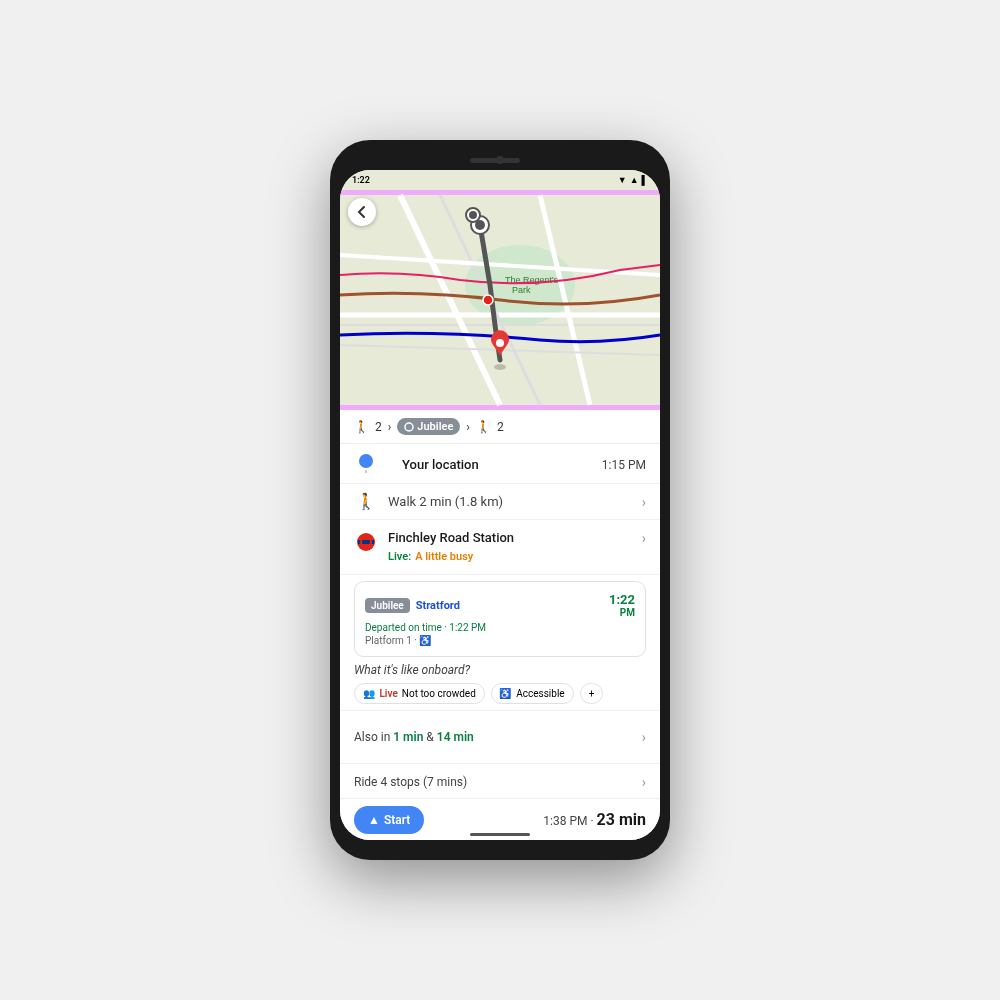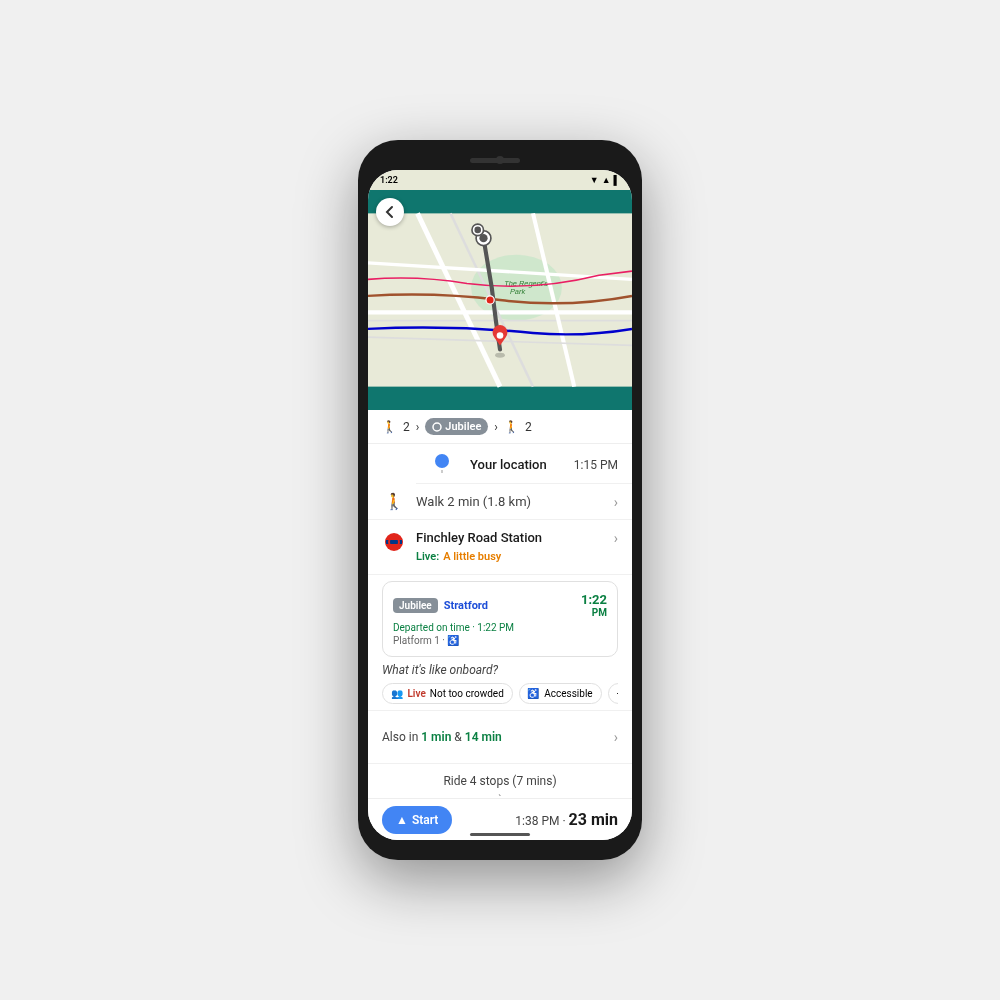--- a/index.html
+++ b/index.html
@@ -6,21 +6,21 @@
     body {
       background: #f0f0f0;
       display: flex;
       justify-content: center;
       align-items: center;
       min-height: 100vh;
       font-family: 'Roboto', Arial, sans-serif;
     }
 
     .phone-outer {
-      width: 284px;
+      width: 340px;
       height: 720px;
       background: #1a1a1a;
       border-radius: 40px;
       padding: 10px;
       box-shadow: 0 20px 60px rgba(0,0,0,0.4);
       position: relative;
     }
 
     .phone-notch-area {
       display: flex;
@@ -74,24 +74,23 @@
 
     .status-icons {
       display: flex;
       align-items: center;
       gap: 3px;
     }
 
     
     .map-area {
       height: 220px;
-      background: #0f766e;
+      background: #f0abfc;
       position: relative;
       overflow: hidden;
-      font-style: italic;
     }
 
     
     .map-svg {
       width: 100%;
       height: 100%;
     }
 
     .back-btn {
       position: absolute;
@@ -138,23 +137,22 @@
       overflow-y: auto;
       height: calc(100% - 20px - 220px - 36px - 42px);
       background: #fff;
     }
 
     
     .timeline-item {
       display: flex;
       padding: 10px 14px;
       position: relative;
-      gap: 16px;
+      gap: 24px;
       border-bottom: 1px solid #f0f0f0;
-      margin-left: 48px;
     }
 
     .timeline-icon-col {
       width: 24px;
       display: flex;
       flex-direction: column;
       align-items: center;
       flex-shrink: 0;
       position: relative;
     }
@@ -333,21 +331,20 @@
 
     .bold-green {
       color: #0b8043;
       font-weight: 600;
     }
 
     .ride-row {
       display: flex;
       align-items: center;
       padding: 10px 14px;
-      flex-direction: column;
     }
 
     .ride-text {
       flex: 1;
       font-size: 12px;
       color: #444;
     }
 
     
     .bottom-bar {

